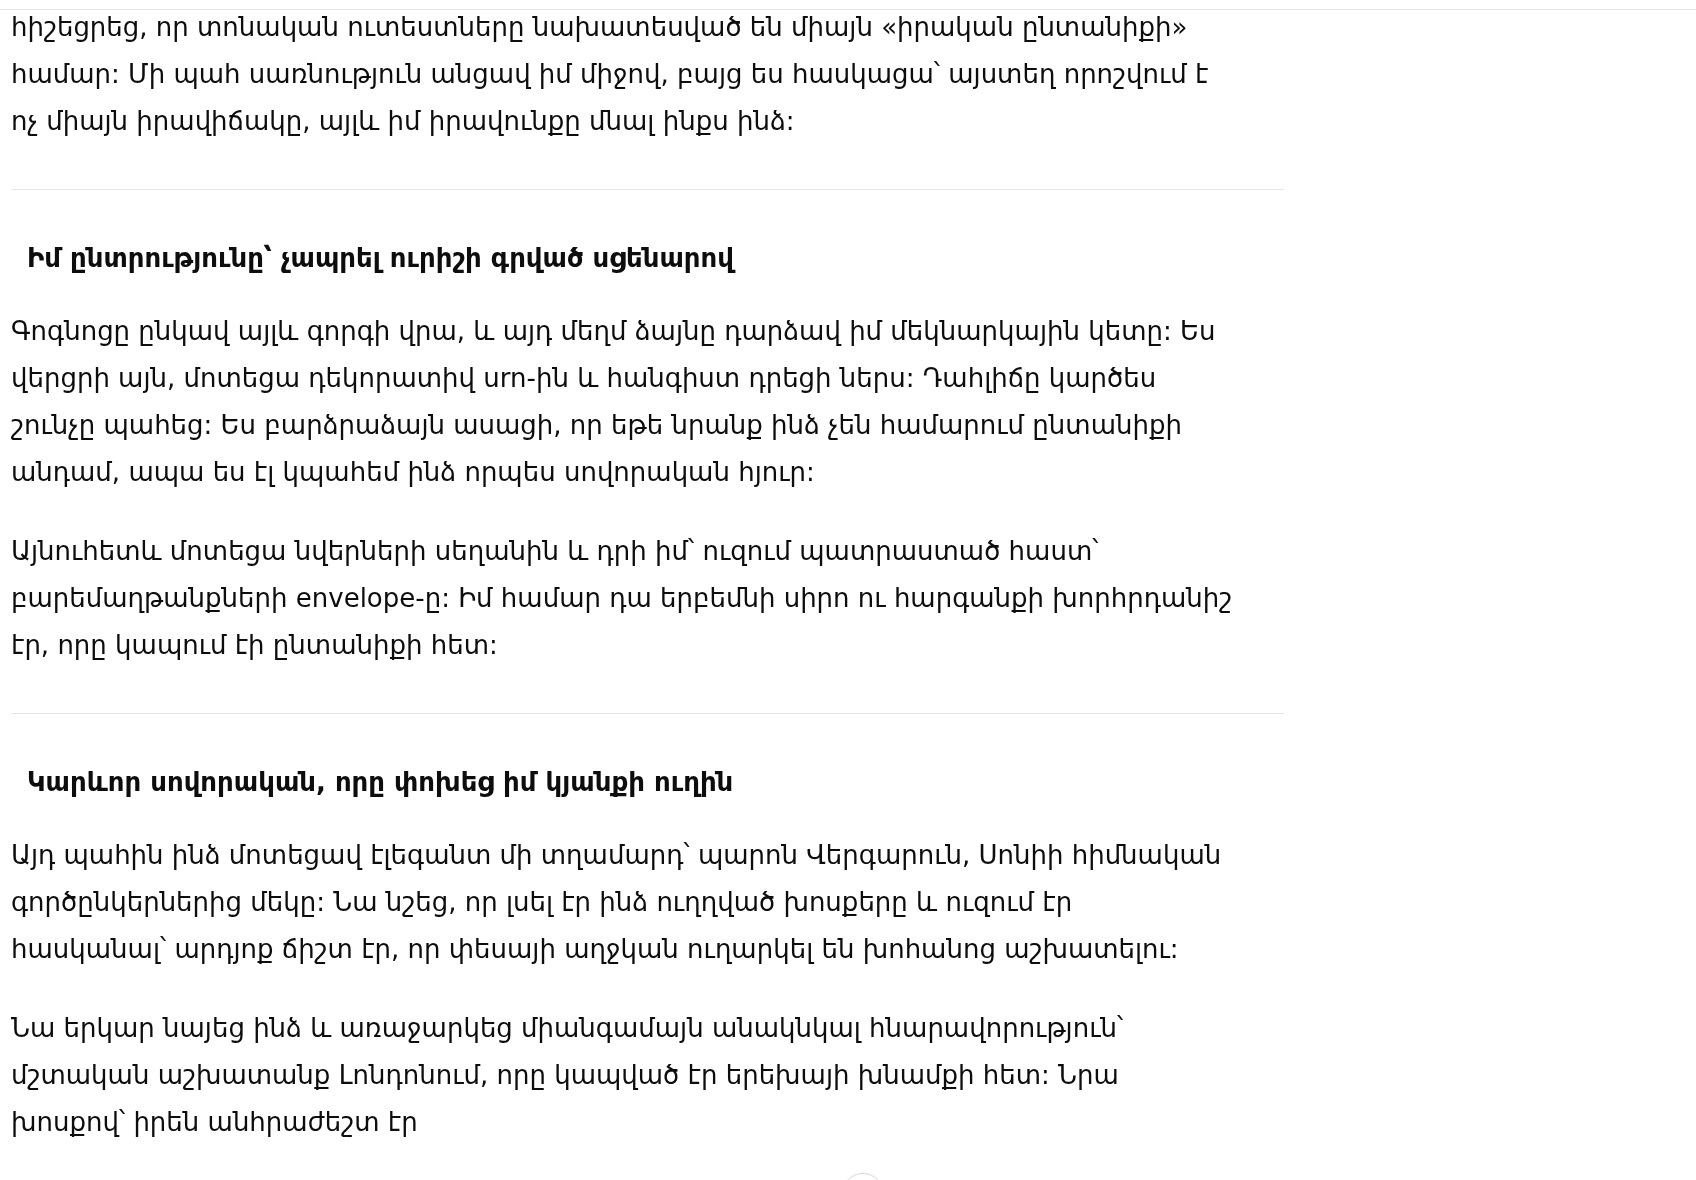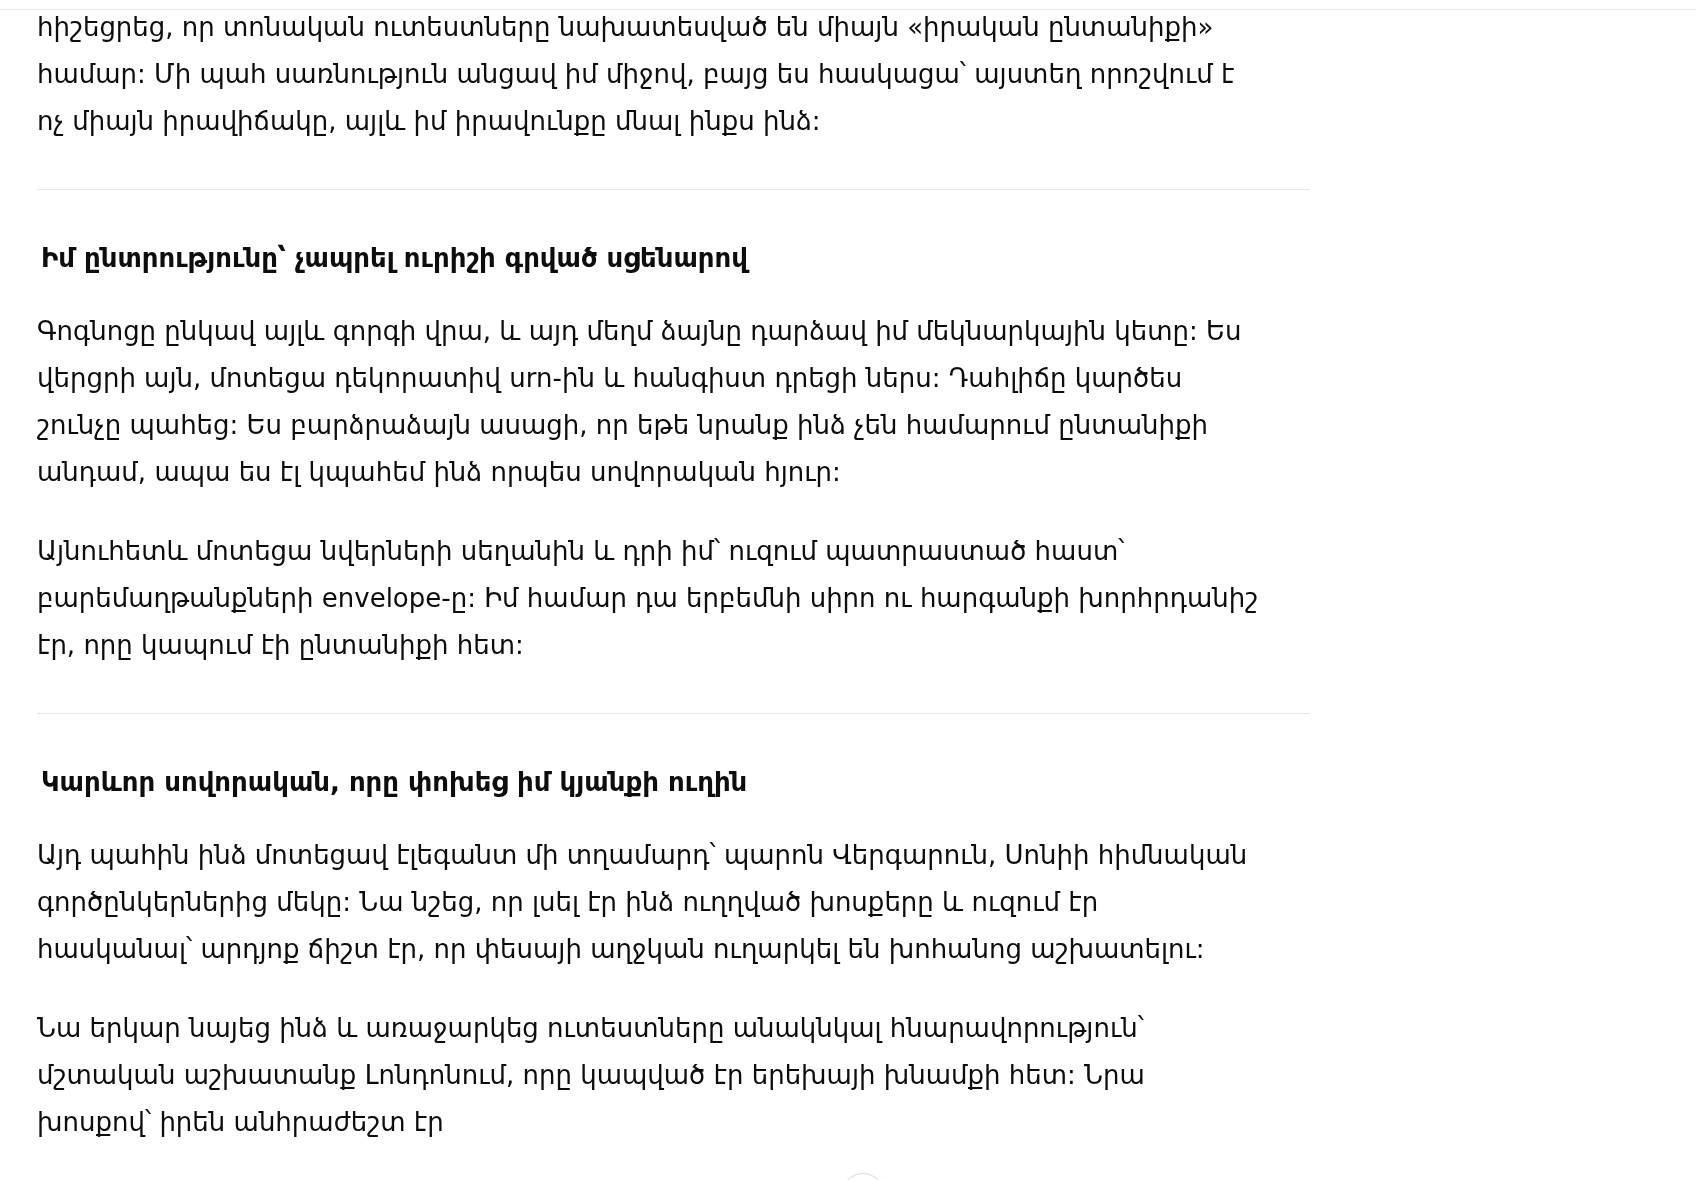--- a/index.html
+++ b/index.html
@@ -20,41 +20,41 @@
     position:relative;
   }
   .top-divider{
     position:absolute;
     top:9px; left:0; right:0;
     height:1px;
     background:var(--divider);
   }
   .article{
     position:absolute;
-    left:37px; top:4px;
+    left:11px; top:4px;
     width:1273px;
   }
   .article p{
     font-size:26px;
     line-height:47px;
     margin:0 0 32px 0;
     max-width:1222px;
     font-weight:400;
   }
   .section-divider{
     border:none;
     border-top:1px solid var(--divider);
     width:100%;
     margin:44px 0 48px 0;
   }
   .article h3{
     font-size:26px;
     line-height:40px;
     font-weight:700;
-    margin:0 0 30px 4px;
+    margin:0 0 30px 16px;
     max-width:1222px;
   }
   .scroll-btn{
     position:absolute;
     left:842px; top:1173px;
     width:42px; height:42px;
     border-radius:50%;
     background:#ffffff;
     border:1px solid #dadada;
     box-shadow:0 2px 6px rgba(0,0,0,0.06);
@@ -78,19 +78,19 @@
   <p>Գոգնոցը ընկավ այլև գորգի վրա, և այդ մեղմ ձայնը դարձավ իմ մեկնարկային կետը: Ես վերցրի այն, մոտեցա դեկորատիվ urn-ին և հանգիստ դրեցի ներս: Դահլիճը կարծես շունչը պահեց: Ես բարձրաձայն ասացի, որ եթե նրանք ինձ չեն համարում ընտանիքի անդամ, ապա ես էլ կպահեմ ինձ որպես սովորական հյուր:</p>
 
   <p>Այնուհետև մոտեցա նվերների սեղանին և դրի իմ՝ ուզում պատրաստած հաստ՝ բարեմաղթանքների envelope-ը: Իմ համար դա երբեմնի սիրո ու հարգանքի խորհրդանիշ էր, որը կապում էի ընտանիքի հետ:</p>
 
   <hr class="section-divider">
 
   <h3>Կարևոր սովորական, որը փոխեց իմ կյանքի ուղին</h3>
 
   <p>Այդ պահին ինձ մոտեցավ էլեգանտ մի տղամարդ՝ պարոն Վերգարուն, Սոնիի հիմնական գործընկերներից մեկը: Նա նշեց, որ լսել էր ինձ ուղղված խոսքերը և ուզում էր հասկանալ՝ արդյոք ճիշտ էր, որ փեսայի աղջկան ուղարկել են խոհանոց աշխատելու:</p>
 
-  <p>Նա երկար նայեց ինձ և առաջարկեց ուտեստները անակնկալ հնարավորություն՝ մշտական աշխատանք Լոնդոնում, որը կապված էր երեխայի խնամքի հետ: Նրա խոսքով՝ իրեն անհրաժեշտ էր</p>
+  <p>Նա երկար նայեց ինձ և առաջարկեց միանգամայն անակնկալ հնարավորություն՝ մշտական աշխատանք Լոնդոնում, որը կապված էր երեխայի խնամքի հետ: Նրա խոսքով՝ իրեն անհրաժեշտ էր</p>
 
 </main>
 
 <div class="scroll-btn">
   
 </div>
 
 </body></html>

